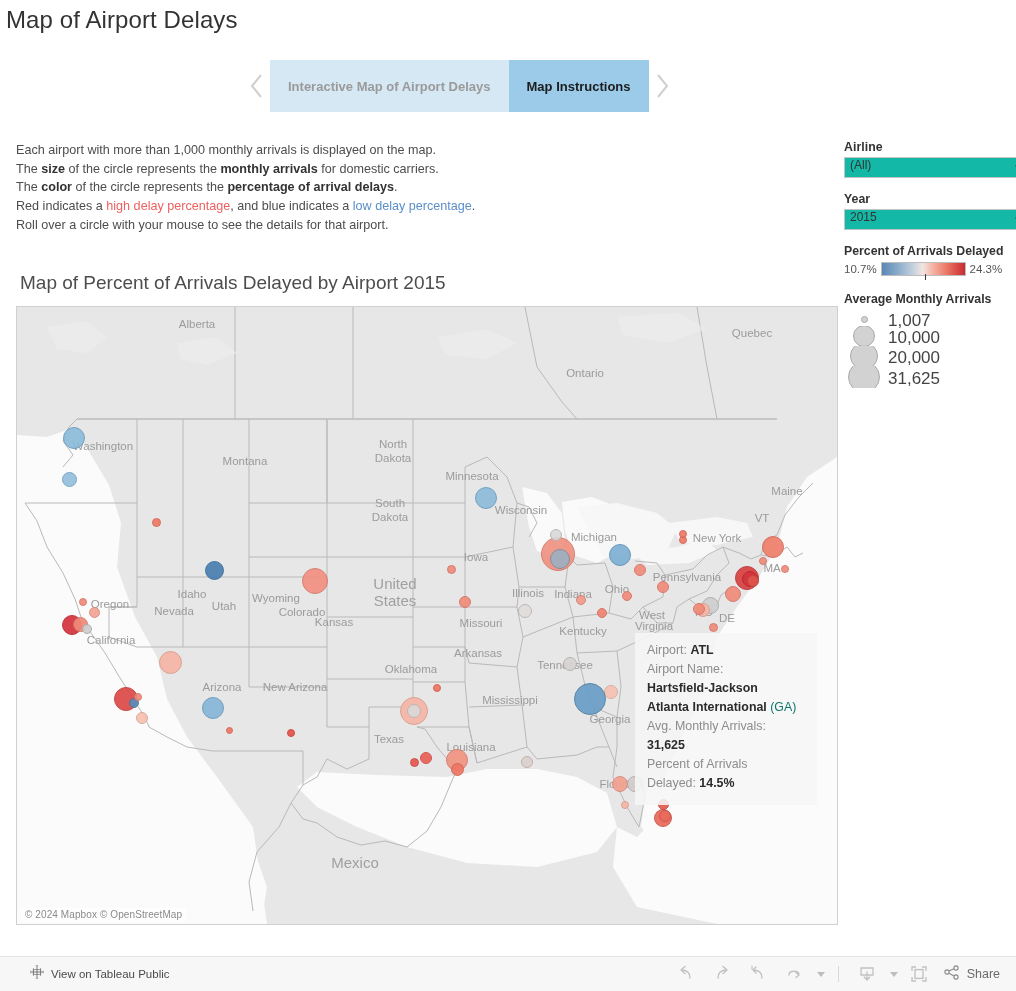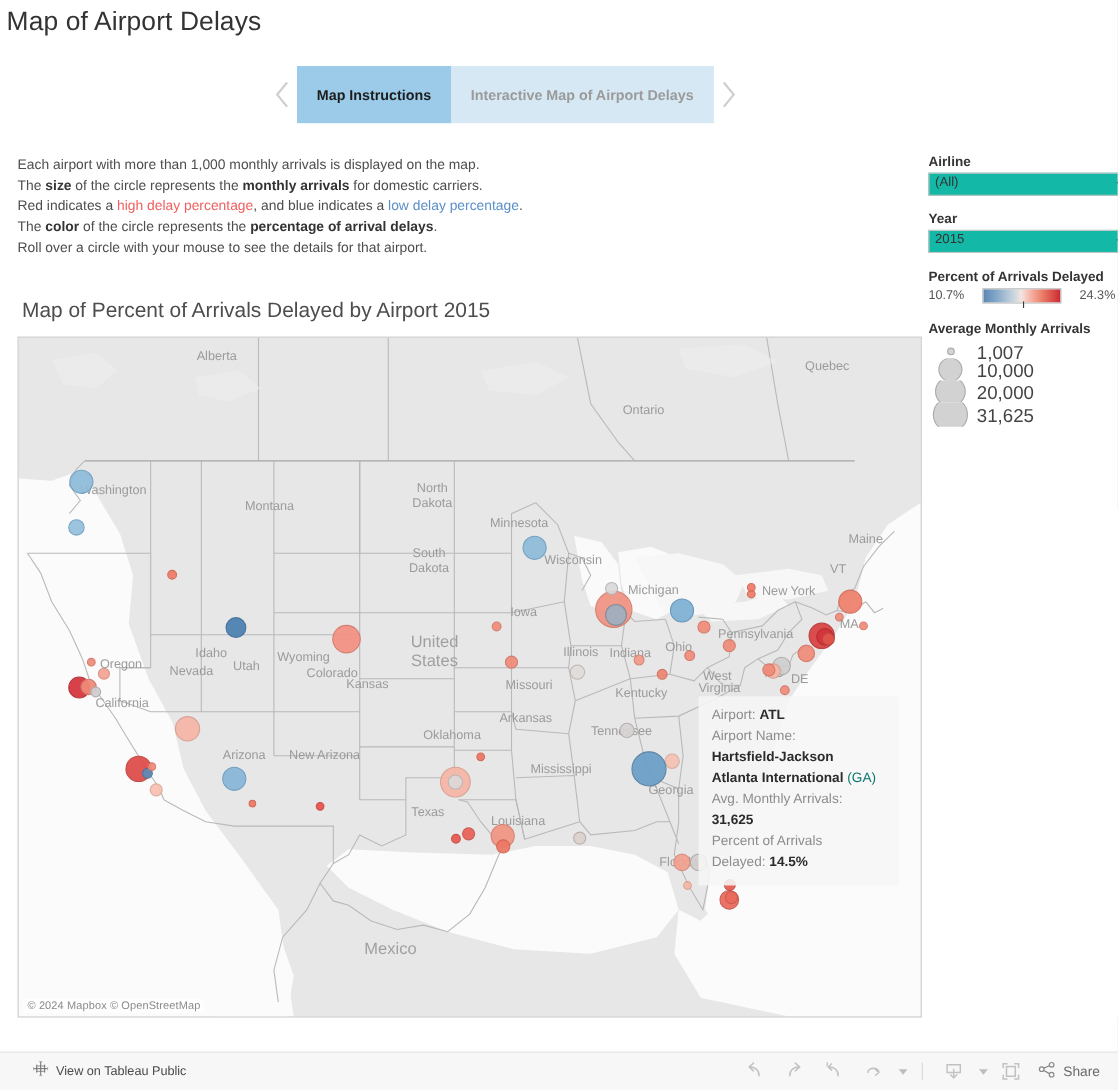--- a/index.html
+++ b/index.html
@@ -94,21 +94,21 @@
   }
   .select span.val{font-size:12px;color:#333;padding-left:5px;}
   .select .caret{
     position:absolute;right:6px;top:50%;transform:translateY(-50%);
     width:0;height:0;border-left:4px solid transparent;border-right:4px solid transparent;
     border-top:5px solid #3b3b3b;
   }
   .gap{height:14px;}
 
   .legend-title{font-size:12.3px;font-weight:700;color:#333;margin-bottom:4px;}
-  .color-legend{display:flex;align-items:center;gap:16px;}
+  .color-legend{display:flex;align-items:center;gap:4px;}
   .clabel{font-size:11.5px;color:#555;}
   .gradient{
     position:relative;width:85px;height:14px;
     border:1px solid #bdbdbd;box-sizing:border-box;
     background:linear-gradient(to right,#5b87b5 0%,#86aac9 18%,#c6d3de 38%,#f2e5e0 49%,#f5b0a1 62%,#e8705e 80%,#c92a32 100%);
   }
   .gradient .tick{
     position:absolute;left:52%;bottom:-5px;width:1px;height:6px;background:#3b3b3b;
   }
 
@@ -156,42 +156,42 @@
 
   <div class="page-title">Map of Airport Delays</div>
 
   <div class="tabstrip">
     <div class="tab-arrow">
       <svg width="16" height="28" viewBox="0 0 16 28" aria-hidden="true">
         <polyline points="12,3 3,14 12,25" fill="none" stroke="#cfcfcf" stroke-width="2"></polyline>
       </svg>
     </div>
     <div class="tabs">
+      <div class="tab inactive">Interactive Map of Airport Delays</div>
       <div class="tab active">Map Instructions</div>
-      <div class="tab inactive">Interactive Map of Airport Delays</div>
     </div>
     <div class="tab-arrow">
       <svg width="16" height="28" viewBox="0 0 16 28" aria-hidden="true">
         <polyline points="4,3 13,14 4,25" fill="none" stroke="#cfcfcf" stroke-width="2"></polyline>
       </svg>
     </div>
   </div>
 
   <div class="instructions">
     <div>
       <span>Each airport with more than 1,000 monthly arrivals is displayed on the map.</span>
     </div>
     <div>
       <span>The </span><b>size</b><span> of the circle represents the </span><b>monthly arrivals</b><span> for domestic carriers.</span>
     </div>
     <div>
+      <span>The </span><b>color</b><span> of the circle represents the </span><b>percentage of arrival delays</b><span>.</span>
+    </div>
+    <div>
       <span>Red indicates a </span><span class="hi-red">high delay percentage</span><span>, and blue indicates a </span><span class="hi-blue">low delay percentage</span><span>.</span>
-    </div>
-    <div>
-      <span>The </span><b>color</b><span> of the circle represents the </span><b>percentage of arrival delays</b><span>.</span>
     </div>
     <div>
       <span>Roll over a circle with your mouse to see the details for that airport.</span>
     </div>
   </div>
 
   <div class="map-title">Map of Percent of Arrivals Delayed by Airport 2015</div>
 
   <div class="map-frame">
     <div class="map-canvas" id="map-canvas">

